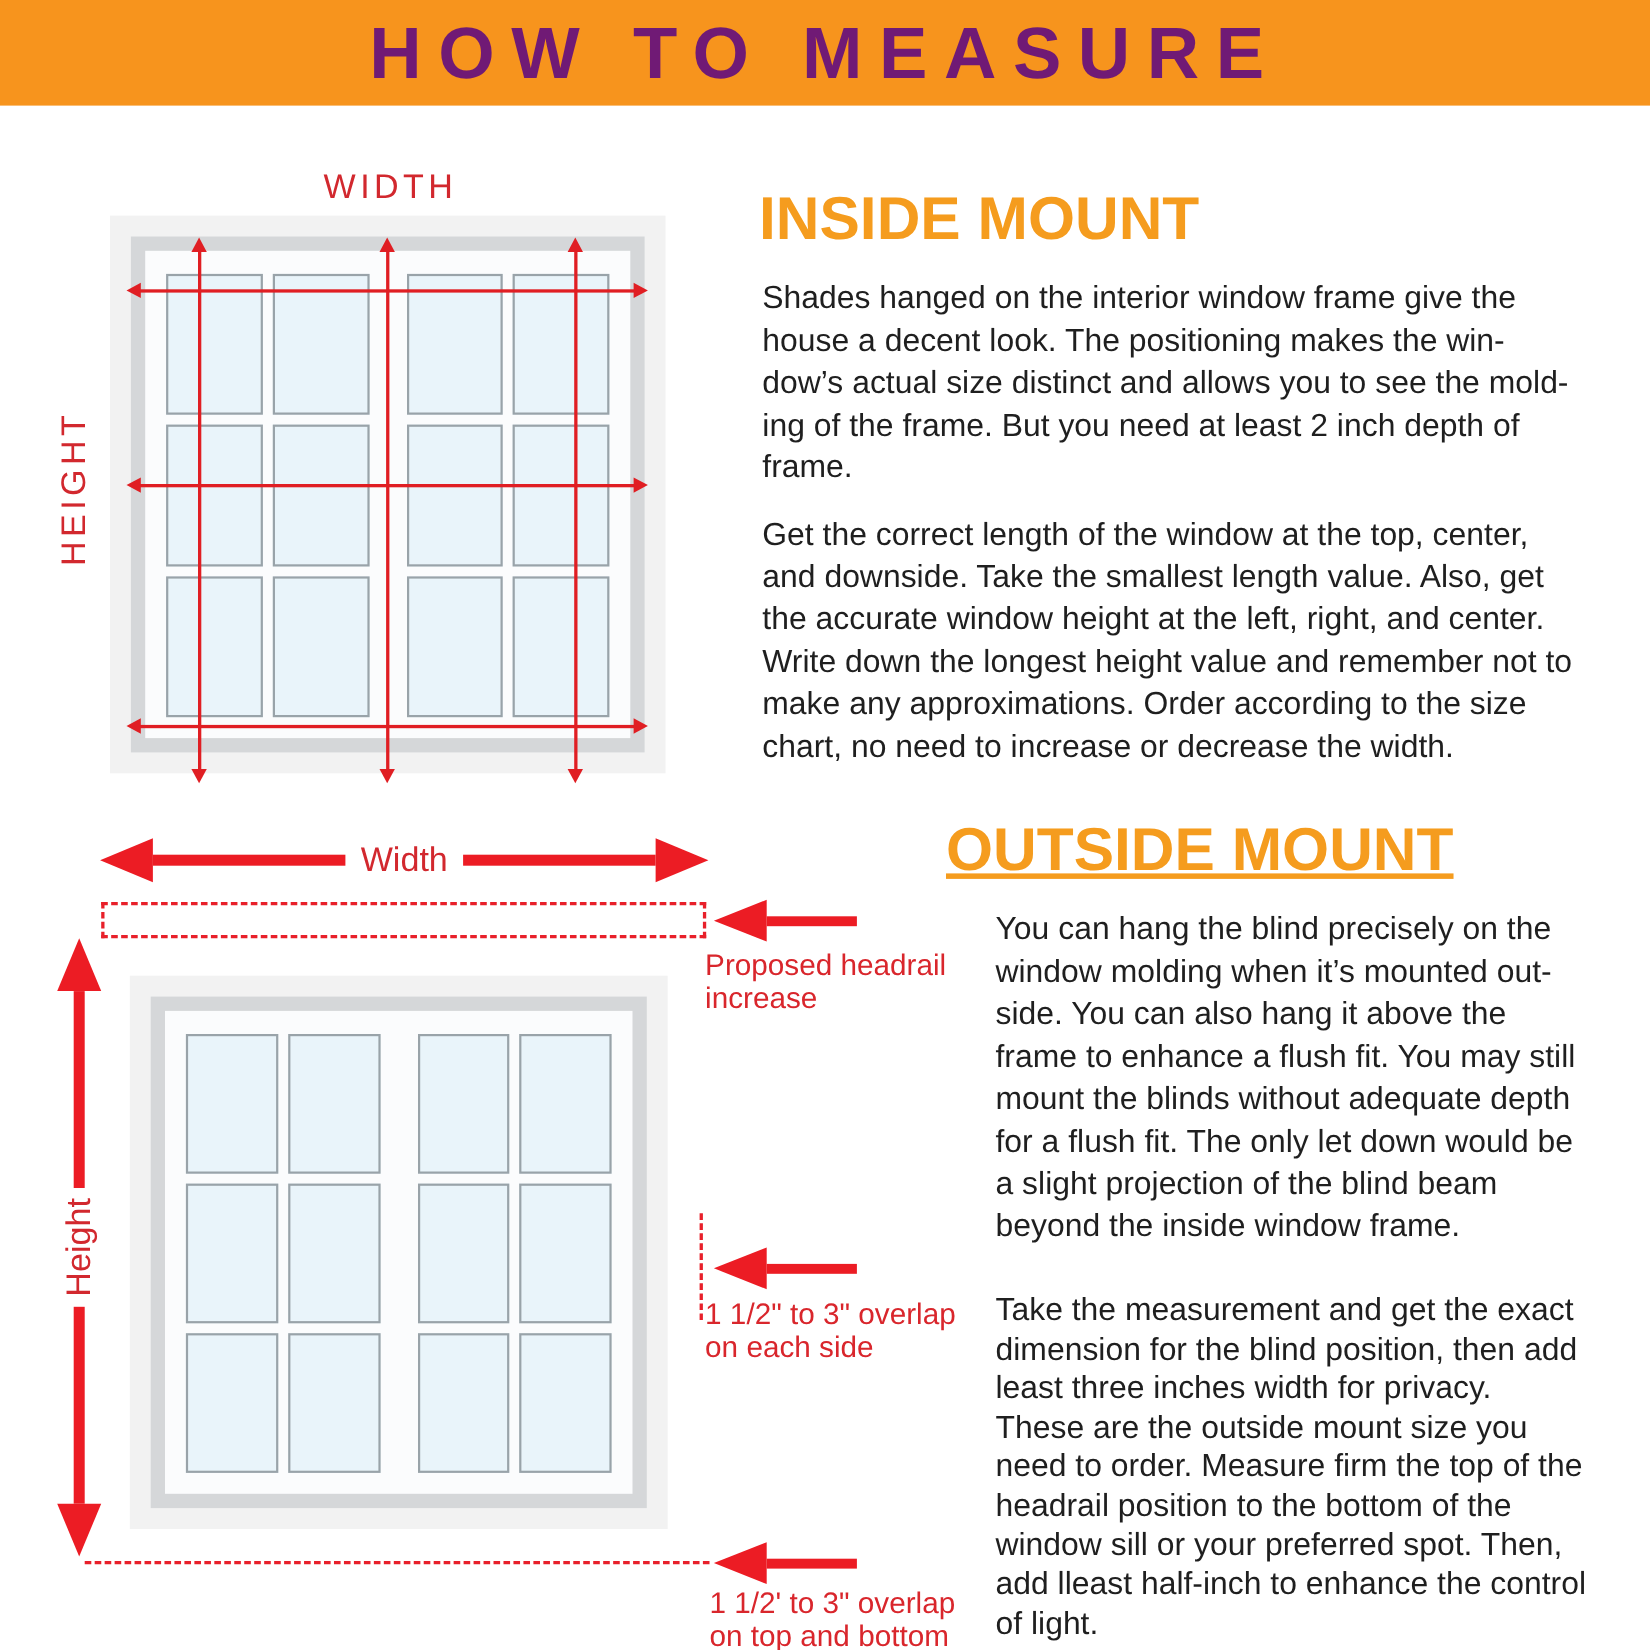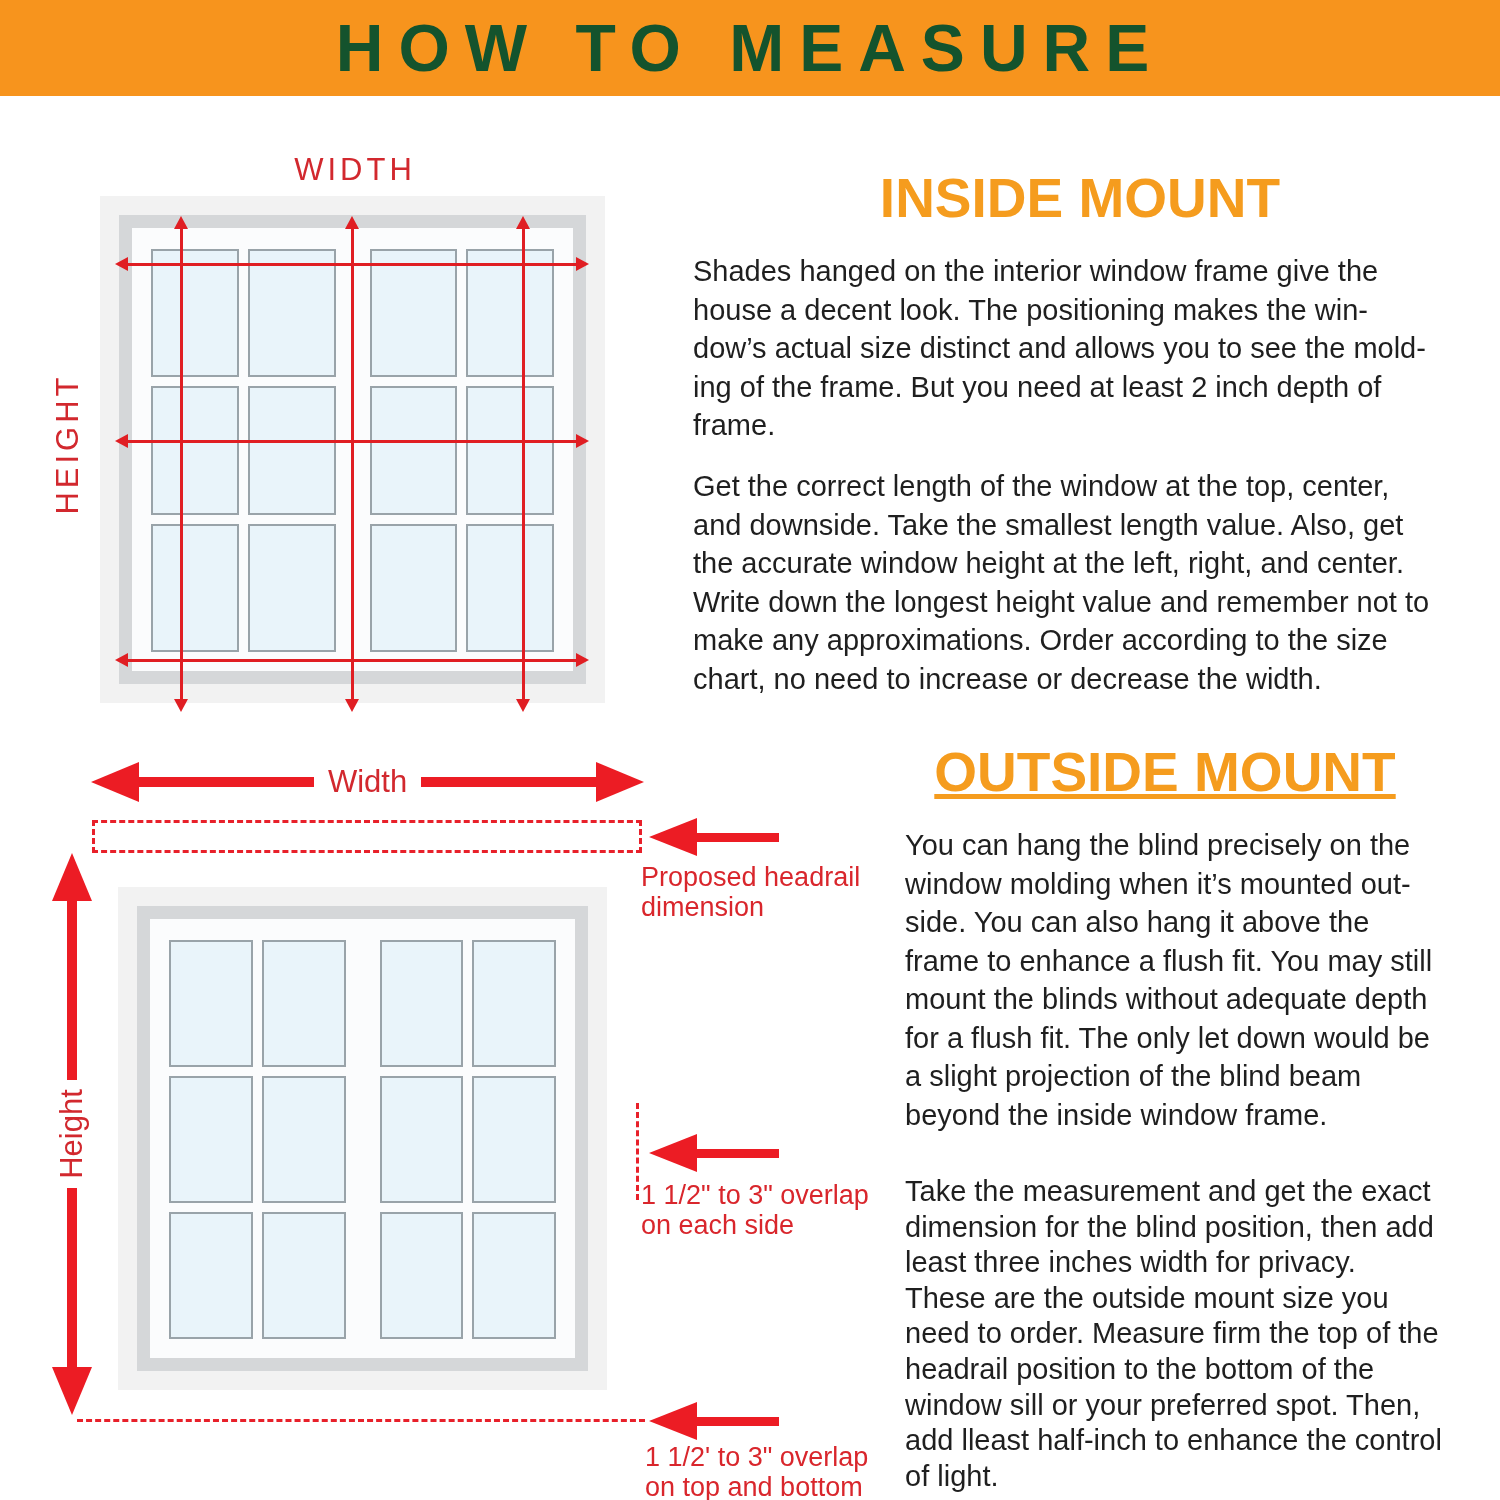--- a/index.html
+++ b/index.html
@@ -9,27 +9,27 @@
     position:relative; width:1500px; height:1500px;
     background:#ffffff; overflow:hidden;
   }
 
   
   .banner {
     position:absolute; left:0; top:0; width:1500px; height:96px;
     background:#F7941D; display:flex; align-items:center; justify-content:center;
   }
   .banner h1 {
-    color:#14532d; font-size:66px; font-weight:bold; letter-spacing:15px;
+    color:#701a75; font-size:66px; font-weight:bold; letter-spacing:15px;
     font-stretch:condensed; white-space:nowrap;
   }
 
   
   .sec-heading {
-    position:absolute; text-align:center; color:#F59C1E;
+    position:absolute; color:#F59C1E;
     font-size:55px; font-weight:bold; white-space:nowrap;
   }
   .para {
     position:absolute; color:#1f1f1f; font-size:29px; line-height:38.5px;
     white-space:pre-line;
   }
   .para.tight { line-height:35.6px; }
 
   
   .win { position:absolute; background:#f2f2f2; padding:19px; }
@@ -182,21 +182,21 @@
     <div class="fat-bar-h"></div>
     <div class="head-right"></div>
   </div>
 
   <div class="dash-box" style="left:92px; top:820px; width:550px; height:33px;"></div>
   <div class="fat-h" style="left:649px; top:818px; width:130px; height:38px;">
     <div class="head-left" style="border-width:19px 48px 19px 0;"></div>
     <div class="fat-bar-h" style="height:9px;"></div>
   </div>
   <div class="red-label small-red" style="left:641px; top:862px;">Proposed headrail
-dimension</div>
+increase</div>
 
   <div class="win" style="left:118px; top:887px; width:489px; height:503px;">
     <div class="win-bevel">
       <div class="win-sash">
         <div class="pane-grid">
             <div class="pane-group">
               <div class="pane"></div>
               <div class="pane"></div>
               <div class="pane"></div>
               <div class="pane"></div>

